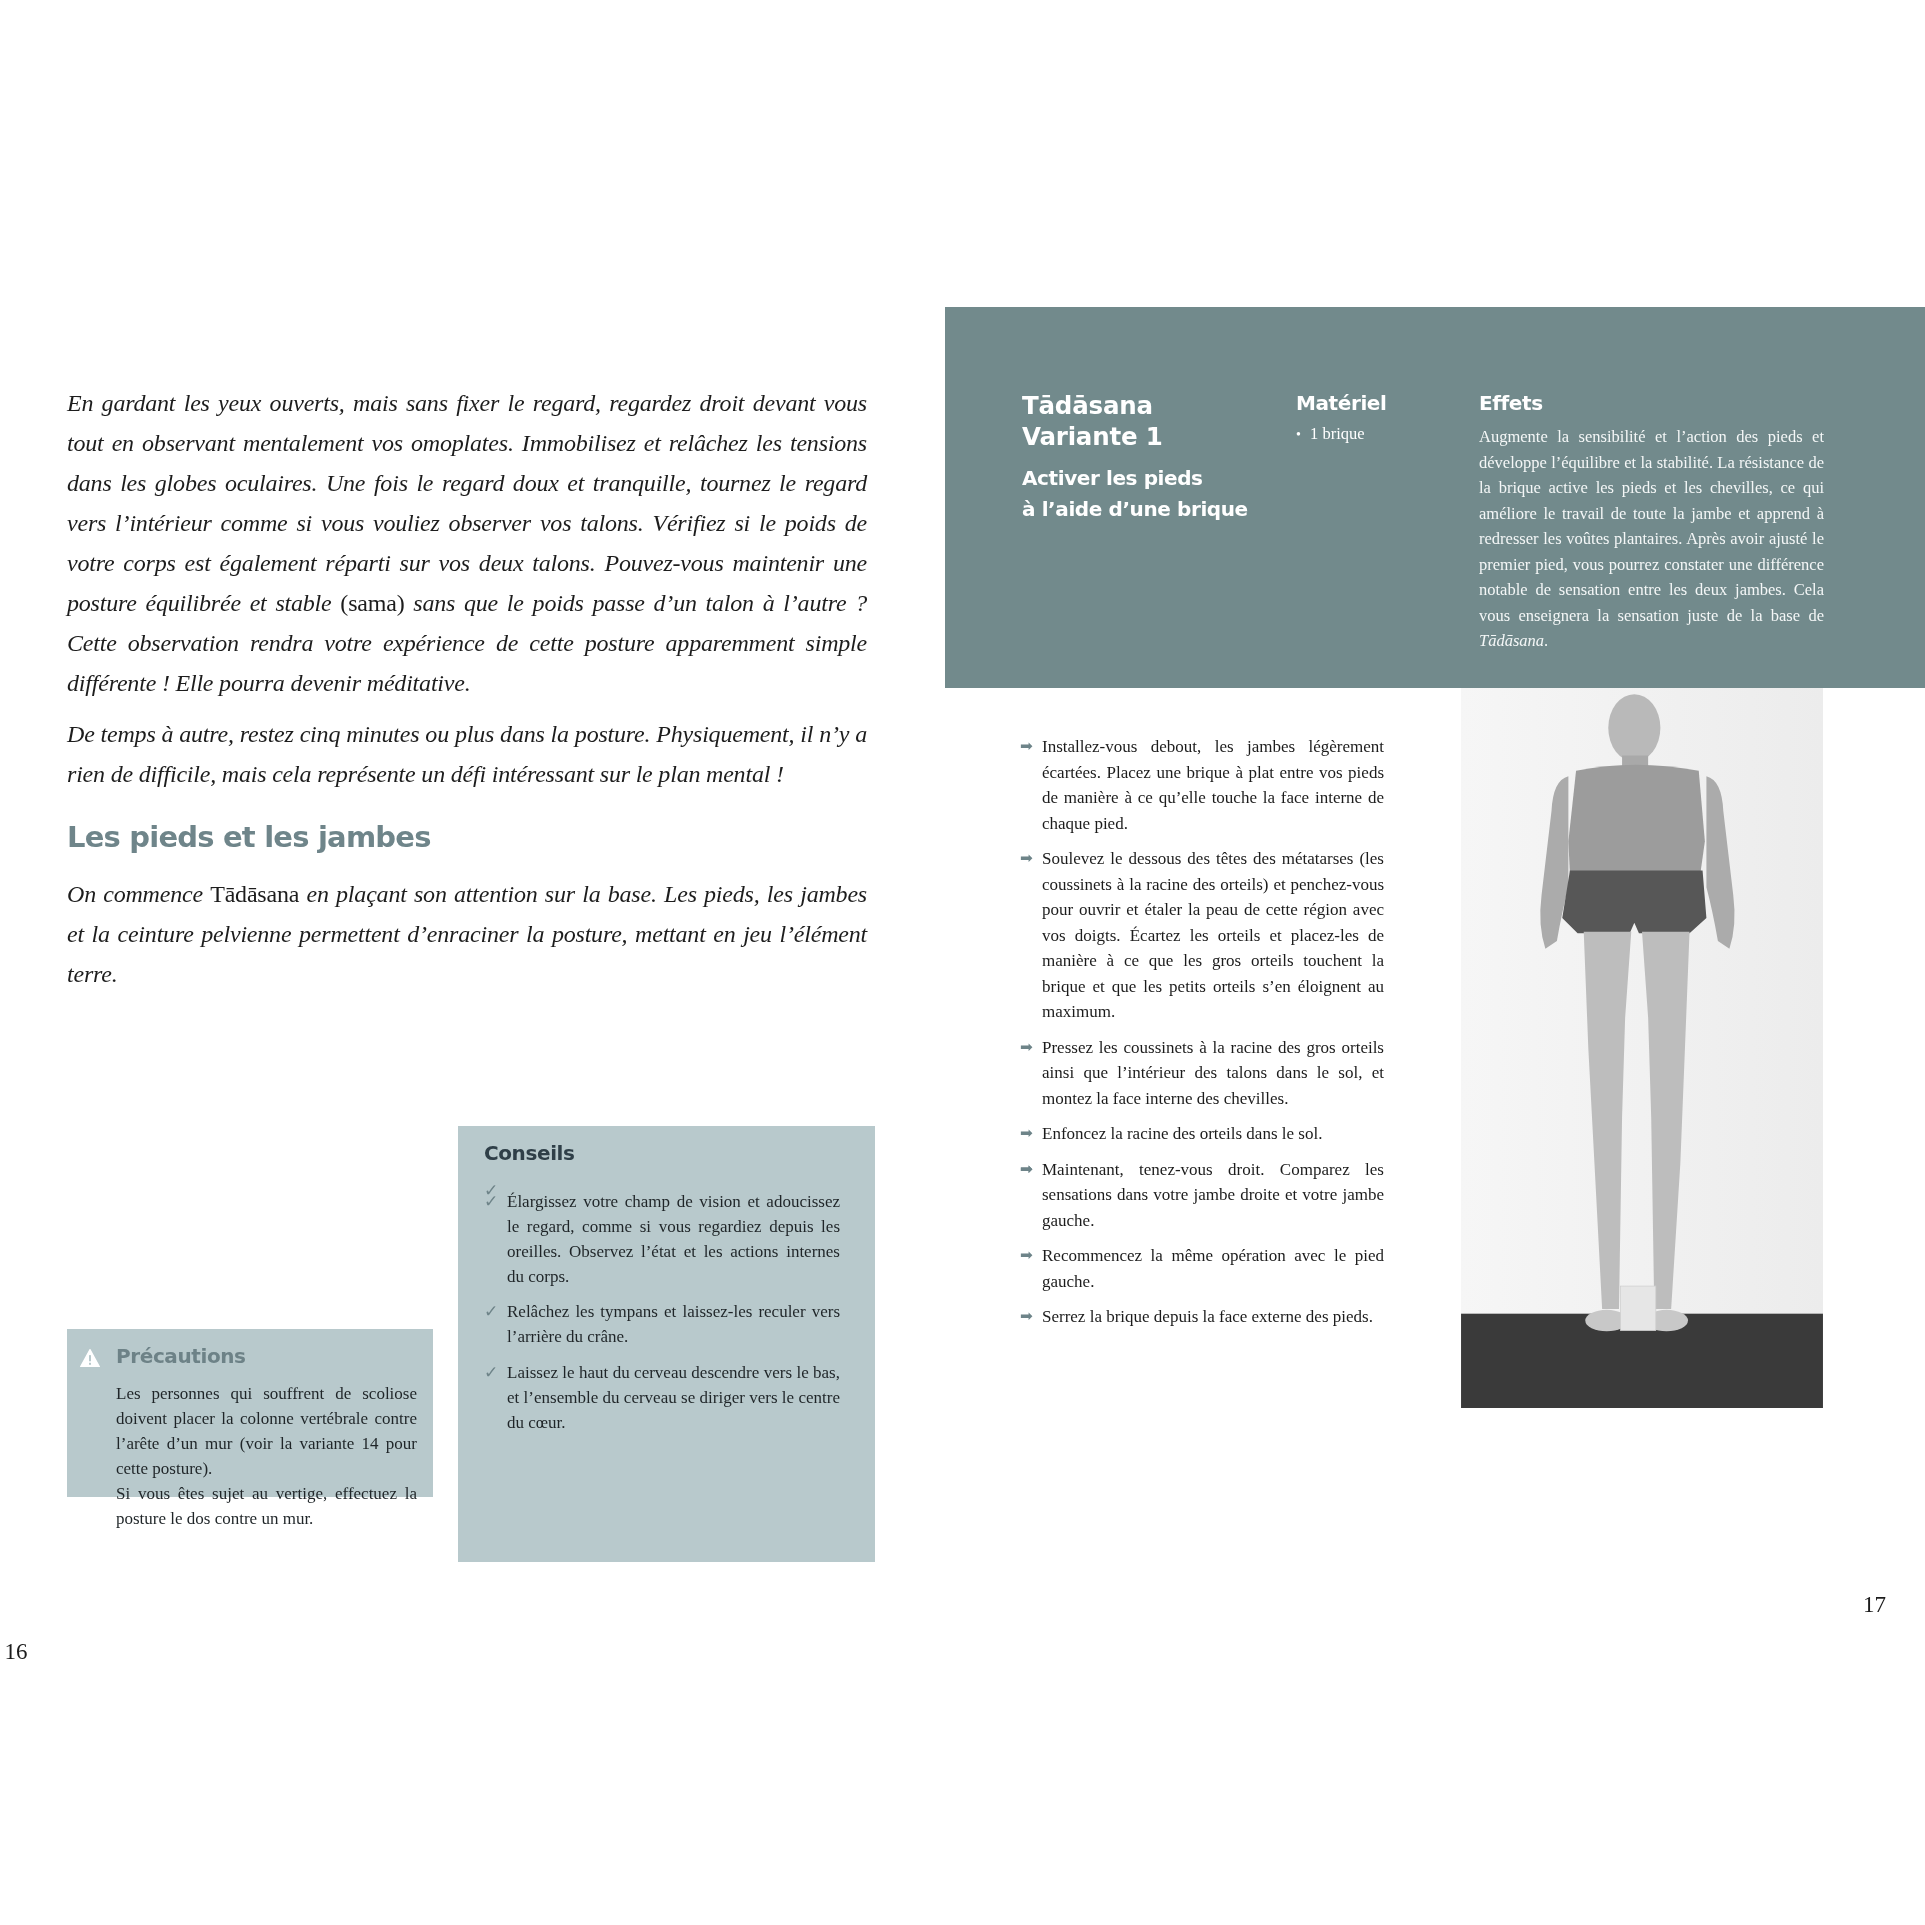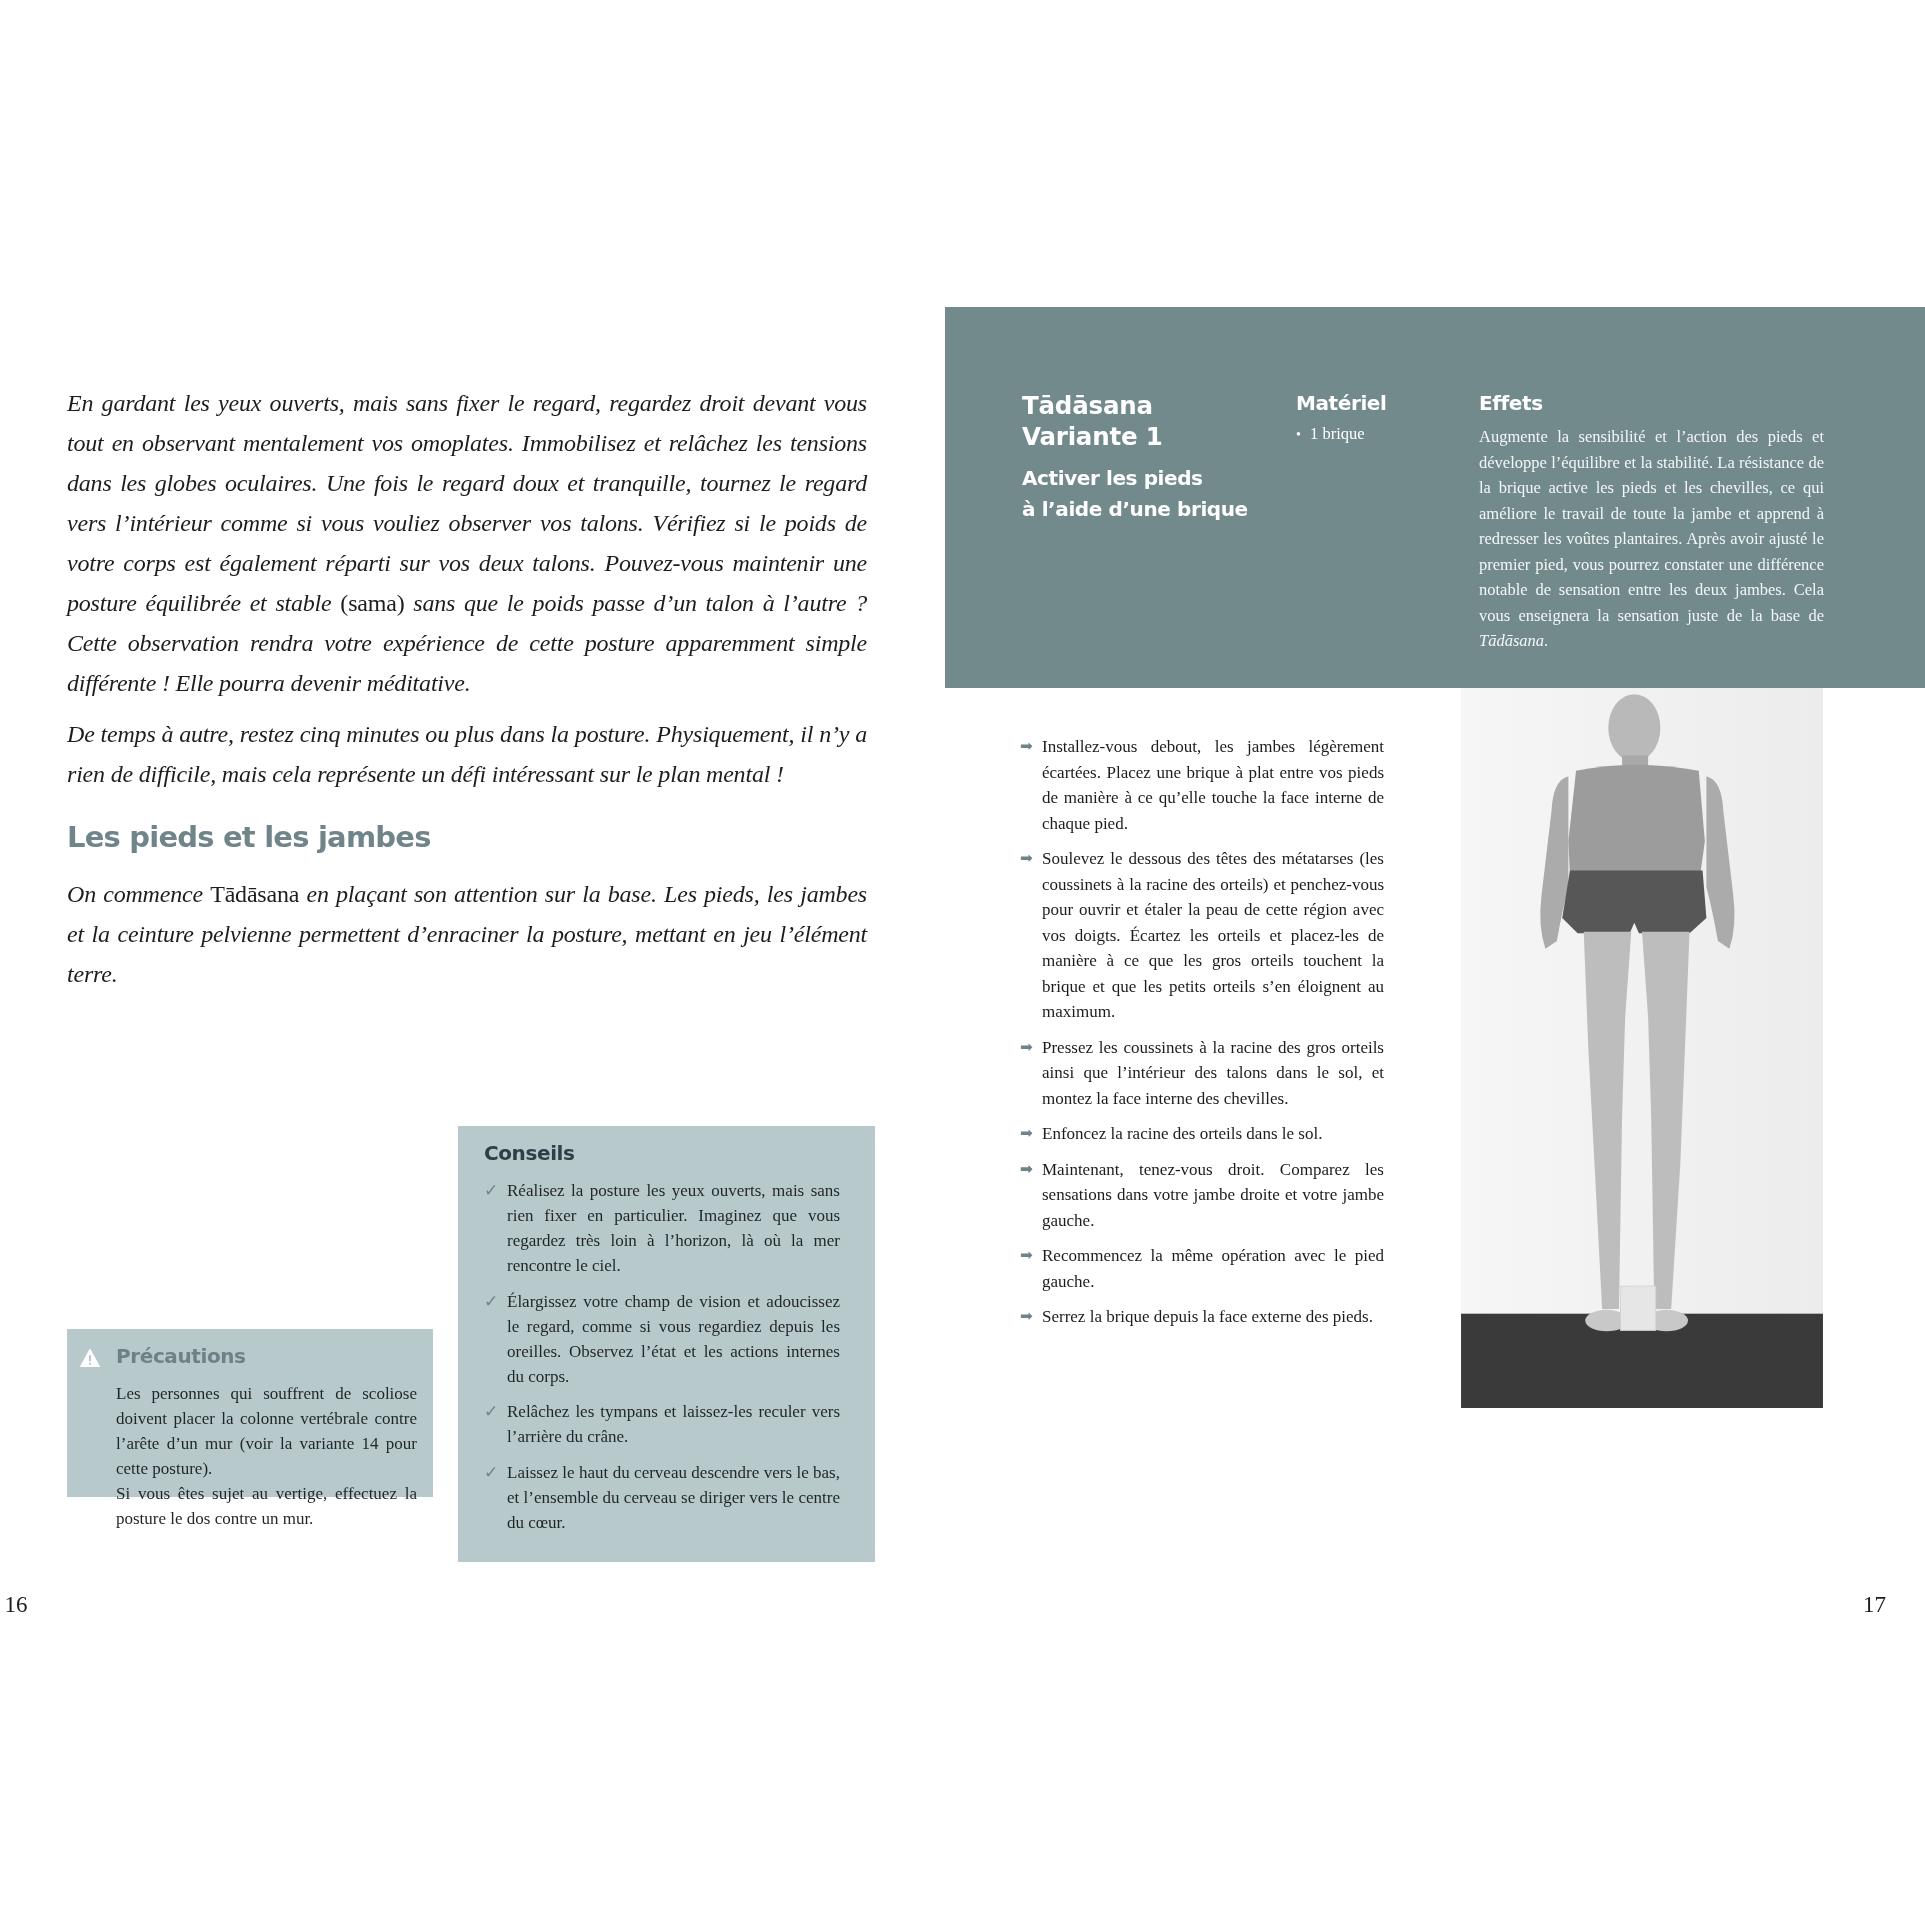--- a/index.html
+++ b/index.html
@@ -60,28 +60,28 @@
   <div class="box-title abs" style="left:49px;top:15.3px;color:#6d8287;">Précautions</div>
   <div class="box-text abs" style="left:49px;top:52px;width:301px;">
     <div>Les personnes qui souffrent de scoliose doivent placer la colonne vertébrale contre l’arête d’un mur (voir la variante 14 pour cette posture).</div>
     <div>Si vous êtes sujet au vertige, effectuez la posture le dos contre un mur.</div>
   </div>
 </div>
 
 <div class="box-light" style="left:458px;top:1126px;width:409px;height:436px;padding-left:8px;">
   <div class="box-title abs" style="left:26px;top:15.3px;color:#2f3f48;">Conseils</div>
   <ul class="conseils-list box-text abs" style="left:26px;top:52px;width:356px;">
-    <li><span class="check">✓</span><span>Réalisez la posture les yeux ouverts, mais sans rien fixer en particulier. Imaginez que vous regardez très loin à l’horizon, là où la mer rencontre le ciel.</span></li>
+    <li><span class="check">✓</span></li>
     <li><span class="check">✓</span><span>Élargissez votre champ de vision et adoucissez le regard, comme si vous regardiez depuis les oreilles. Observez l’état et les actions internes du corps.</span></li>
     <li><span class="check">✓</span><span>Relâchez les tympans et laissez-les reculer vers l’arrière du crâne.</span></li>
     <li><span class="check">✓</span><span>Laissez le haut du cerveau descendre vers le bas, et l’ensemble du cerveau se diriger vers le centre du cœur.</span></li>
   </ul>
 </div>
 
-<div class="page-num" style="left:4.6px;">16</div>
+<div class="page-num" style="left:4.6px;margin-top:47px;">16</div>
 
 <div class="header-band">
   <div class="hb-title">
     <div>Tādāsana</div>
     <div>Variante 1</div>
   </div>
   <div class="hb-sub">
     <div>Activer les pieds</div>
     <div>à l’aide d’une brique</div>
   </div>

